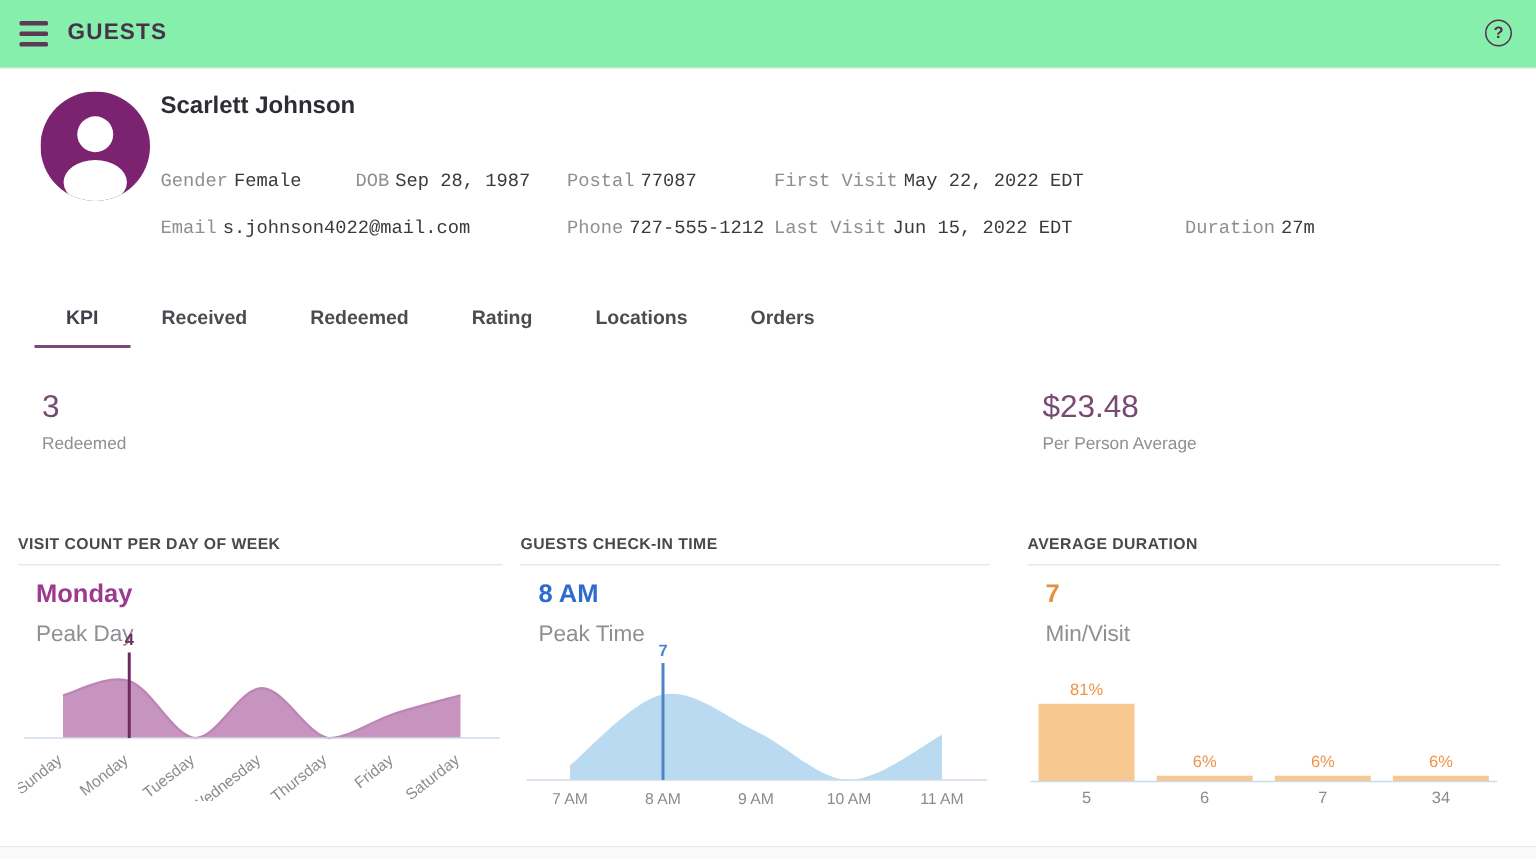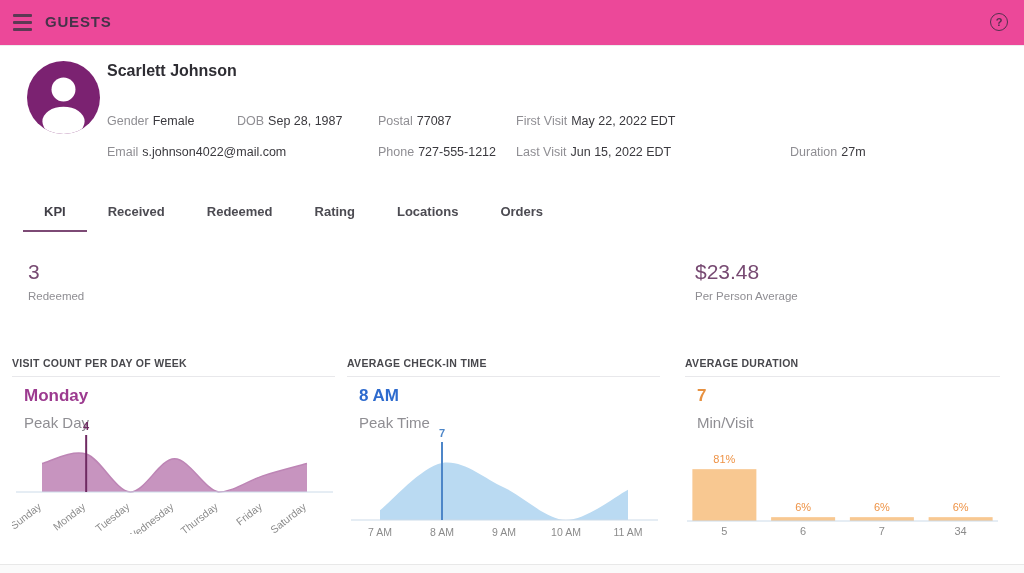--- a/index.html
+++ b/index.html
@@ -1,31 +1,31 @@
 <!DOCTYPE html>
 <html><head>
 <meta charset="utf-8">
 <style>
   * { margin:0; padding:0; box-sizing:border-box; }
   html,body { background:#fff; }
   body { font-family:"Liberation Sans", sans-serif; }
   .page { position:relative; width:1024px; height:573px; background:#fff; overflow:hidden; }
 
   
-  .topbar { position:absolute; top:0; left:0; width:1024px; height:46px; background:#ec4899; border-bottom:1px solid #ededed; }
+  .topbar { position:absolute; top:0; left:0; width:1024px; height:46px; background:#86efac; border-bottom:1px solid #ededed; }
   .menu-icon { position:absolute; left:13px; top:14px; width:19px; height:17px; display:flex; flex-direction:column; justify-content:space-between; cursor:pointer; }
   .menu-icon span { display:block; height:3px; border-radius:1px; background:#5c3954; }
   .app-title { position:absolute; left:45px; top:13px; font-size:15px; font-weight:bold; letter-spacing:0.8px; color:#463349; }
   .help-icon { position:absolute; right:16px; top:13px; width:18px; height:18px; border:1.7px solid #53304e; border-radius:50%; color:#53304e; font-size:11px; font-weight:bold; display:flex; align-items:center; justify-content:center; cursor:pointer; }
 
   
   .profile { position:absolute; top:46px; left:0; width:1024px; height:140px; }
   .avatar { position:absolute; left:27px; top:15px; width:73px; height:73px; }
   .guest-name { position:absolute; left:107px; top:16px; font-size:16px; font-weight:bold; color:#2e2d33; }
-  .field { position:absolute; font-size:12.5px; white-space:nowrap; }
+  .field { position:absolute; font-size:12.5px; white-space:nowrap;font-family:Liberation Mono, monospace; }
   .flabel { color:#8f8e93; margin-right:4px; }
   .fvalue { color:#3a393e; }
 
   
   .tabs { position:absolute; top:194px; left:23px; display:flex; }
   .tab { padding:10px 21px 11px; font-size:13px; font-weight:bold; color:#4c4b52; cursor:pointer; border-bottom:2px solid transparent; }
   .tab.active { border-bottom:2px solid #7d4a75; color:#413f47; }
 
   
   .stats { position:absolute; top:254px; left:0; width:1024px; height:80px; }
@@ -139,21 +139,21 @@
           <text x="74.16666666666666" y="96" fill="#8b8b8b" font-size="10.5" text-anchor="end" transform="rotate(-38 74.16666666666666 96)">Monday</text>
           <text x="118.33333333333333" y="96" fill="#8b8b8b" font-size="10.5" text-anchor="end" transform="rotate(-38 118.33333333333333 96)">Tuesday</text>
           <text x="162.5" y="96" fill="#8b8b8b" font-size="10.5" text-anchor="end" transform="rotate(-38 162.5 96)">Wednesday</text>
           <text x="206.66666666666666" y="96" fill="#8b8b8b" font-size="10.5" text-anchor="end" transform="rotate(-38 206.66666666666666 96)">Thursday</text>
           <text x="250.83333333333331" y="96" fill="#8b8b8b" font-size="10.5" text-anchor="end" transform="rotate(-38 250.83333333333331 96)">Friday</text>
           <text x="295" y="96" fill="#8b8b8b" font-size="10.5" text-anchor="end" transform="rotate(-38 295 96)">Saturday</text>
         </svg>
     </div>
 
     <div class="chart-card" style="left:347px;width:313px">
-      <div class="chart-title">AVERAGE CHECK-IN TIME</div>
+      <div class="chart-title">GUESTS CHECK-IN TIME</div>
       <div class="chart-divider"></div>
       <div class="peak-value" style="color: rgb(46, 107, 206);">8 AM</div>
       <div class="peak-label">Peak Time</div>
       <svg class="chart-svg" width="313" height="136" viewBox="0 0 313 136">
           <path d="M 33 108 L 33 98.22857142857143 C 43.333333333333336 90.35714285714286 74.33333333333333 54.8 95 51 C 115.66666666666667 47.2 136.33333333333334 65.92857142857143 157 75.42857142857143 C 177.66666666666666 84.92857142857143 198.33333333333334 107.59285714285714 219 108 C 239.66666666666666 108 270.6666666666667 82.89285714285714 281 77.87142857142857 L 281 108 Z" fill="#badaf2"></path>
           <line x1="4" x2="311" y1="108" y2="108" stroke="#ccdbe9" stroke-width="1"></line>
           <line x1="95" x2="95" y1="108" y2="30" stroke="#4d86c8" stroke-width="2"></line>
           <text x="95" y="25" text-anchor="middle" fill="#4d86c8" font-size="11" font-weight="bold">7</text>
           <text x="33" y="124" fill="#8b8b8b" font-size="10.5" text-anchor="middle">7 AM</text>
           <text x="95" y="124" fill="#8b8b8b" font-size="10.5" text-anchor="middle">8 AM</text>

